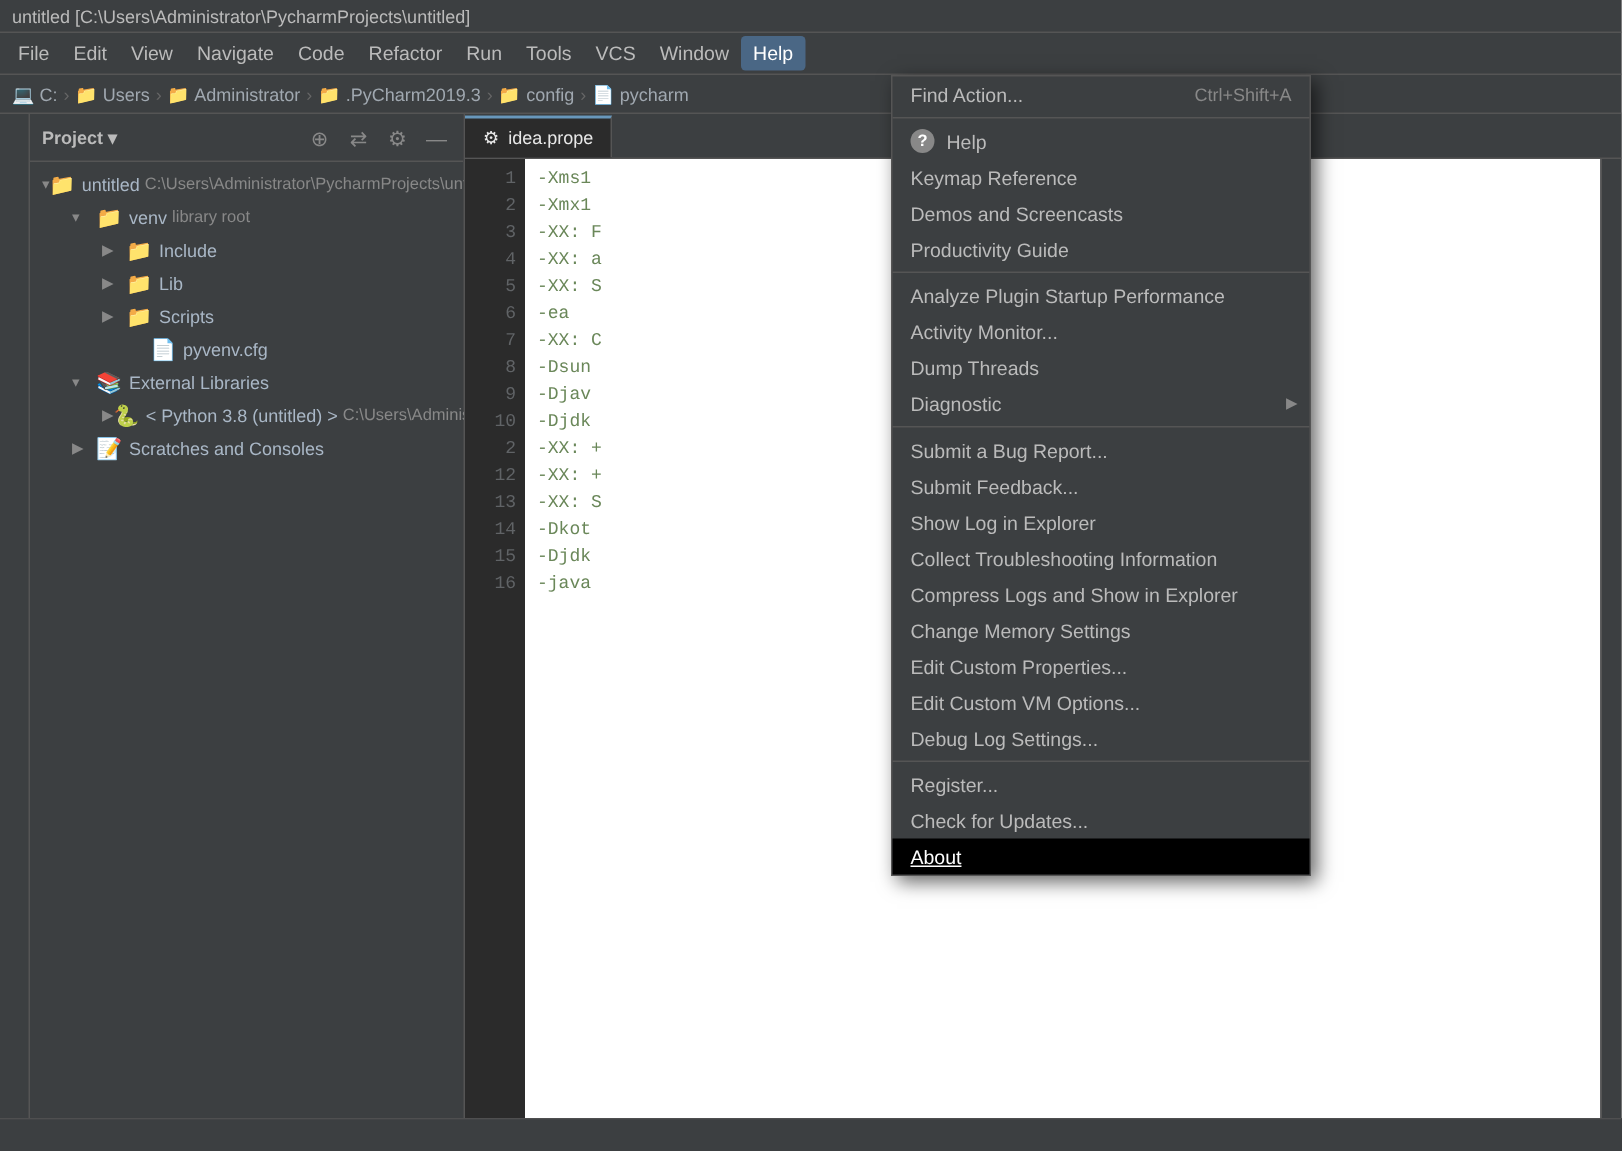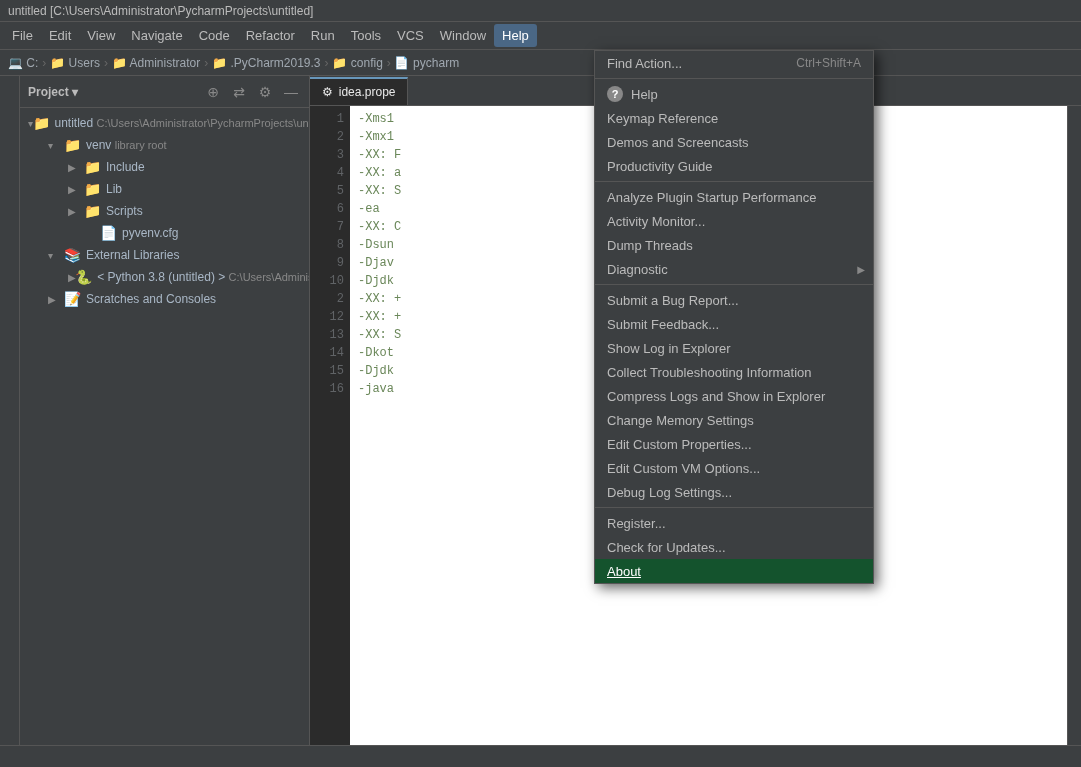--- a/index.html
+++ b/index.html
@@ -216,21 +216,21 @@
       display: flex;
       align-items: center;
       padding: 0 12px;
       cursor: pointer;
       font-size: 13px;
       color: #bbbbbb;
       position: relative;
       white-space: nowrap;
     }
     .dropdown-item.highlighted {
-      background: #14532d;
+      background: #000000;
       color: #ffffff;
       text-decoration: underline;
     }
     .dropdown-item.has-submenu::after {
       content: '▶';
       position: absolute;
       right: 8px;
       font-size: 10px;
       color: #888;
     }

